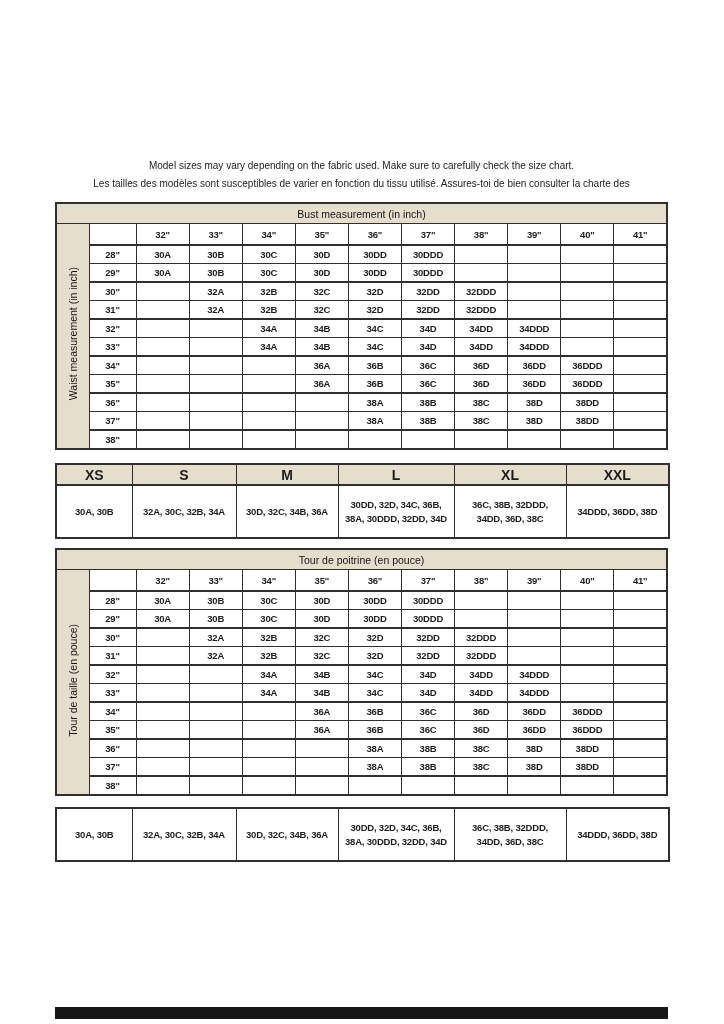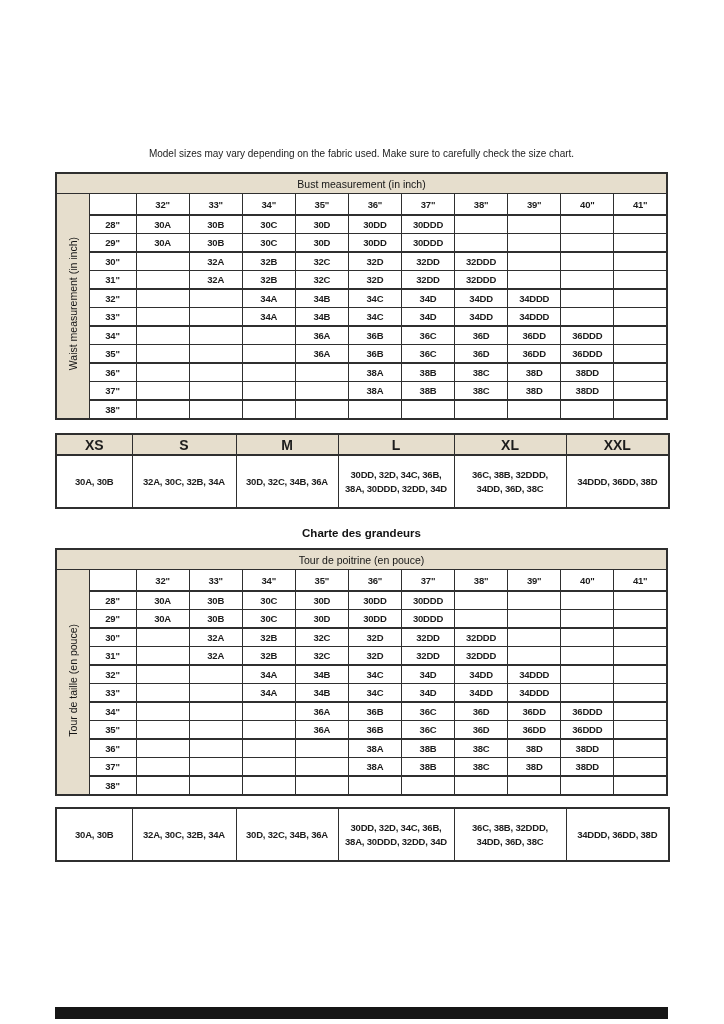--- a/index.html
+++ b/index.html
@@ -1,20 +1,20 @@
 <!DOCTYPE html>
 <html style="--beige: #e6decd; --border: #2f2f2f; --text: #1c1c1c; --bar: #161616;"><head>
 <meta charset="utf-8">
 <style>
   html,body{margin:0;padding:0;}
   body{
     width:724px;height:1024px;background:#ffffff;position:relative;overflow:hidden;
     font-family:"Liberation Sans","DejaVu Sans",sans-serif;color:#1a1a1a;
   }
-  .content{position:absolute;left:55px;top:0;width:613px;}
+  .content{position:absolute;left:55px;top:12px;width:613px;}
   .intro{margin-top:145px;text-align:center;font-size:10px;line-height:18px;color:#222;}
   .doc-title{text-align:center;font-size:11.5px;font-weight:700;color:#111;}
   .title-en{margin-top:12px;}
   .title-fr{margin-top:18px;}
   table{border-collapse:collapse;table-layout:fixed;width:613px;background:#fff;}
   table.grid{margin-top:9px;}
   table.sizes{margin-top:13px;}
   table.grid-fr{margin-top:9px;}
   table.sizes-fr{margin-top:11px;}
   td{border:1px solid var(--border);text-align:center;vertical-align:middle;
@@ -34,20 +34,21 @@
       white-space:normal;padding:2px 5px;line-height:1.4;}
   .bottom-bar{position:absolute;left:55px;top:1007px;width:613px;height:12px;background:var(--bar);}
 </style>
 </head>
 <body>
 
 <div class="content">
 
   <div class="intro">
     <div>Model sizes may vary depending on the fabric used. Make sure to carefully check the size chart.</div>
+    <div>Les tailles des modèles sont susceptibles de varier en fonction du tissu utilisé. Assures-toi de bien consulter la charte des</div>
   </div>
 
 
   <table class="grid">
       <colgroup>
         <col style="width:33px">
         <col style="width:47px">
         <col>
         <col>
         <col>
@@ -245,21 +246,20 @@
           <td class="sv">30A, 30B</td>
           <td class="sv">32A, 30C, 32B, 34A</td>
           <td class="sv">30D, 32C, 34B, 36A</td>
           <td class="sv">30DD, 32D, 34C, 36B, 38A, 30DDD, 32DD, 34D</td>
           <td class="sv">36C, 38B, 32DDD, 34DD, 36D, 38C</td>
           <td class="sv">34DDD, 36DD, 38D</td>
         </tr>
       </tbody>
     </table>
 
-  <div class="doc-title title-fr">Charte des grandeurs</div>
 
   <table class="grid grid-fr">
       <colgroup>
         <col style="width:33px">
         <col style="width:47px">
         <col>
         <col>
         <col>
         <col>
         <col>

